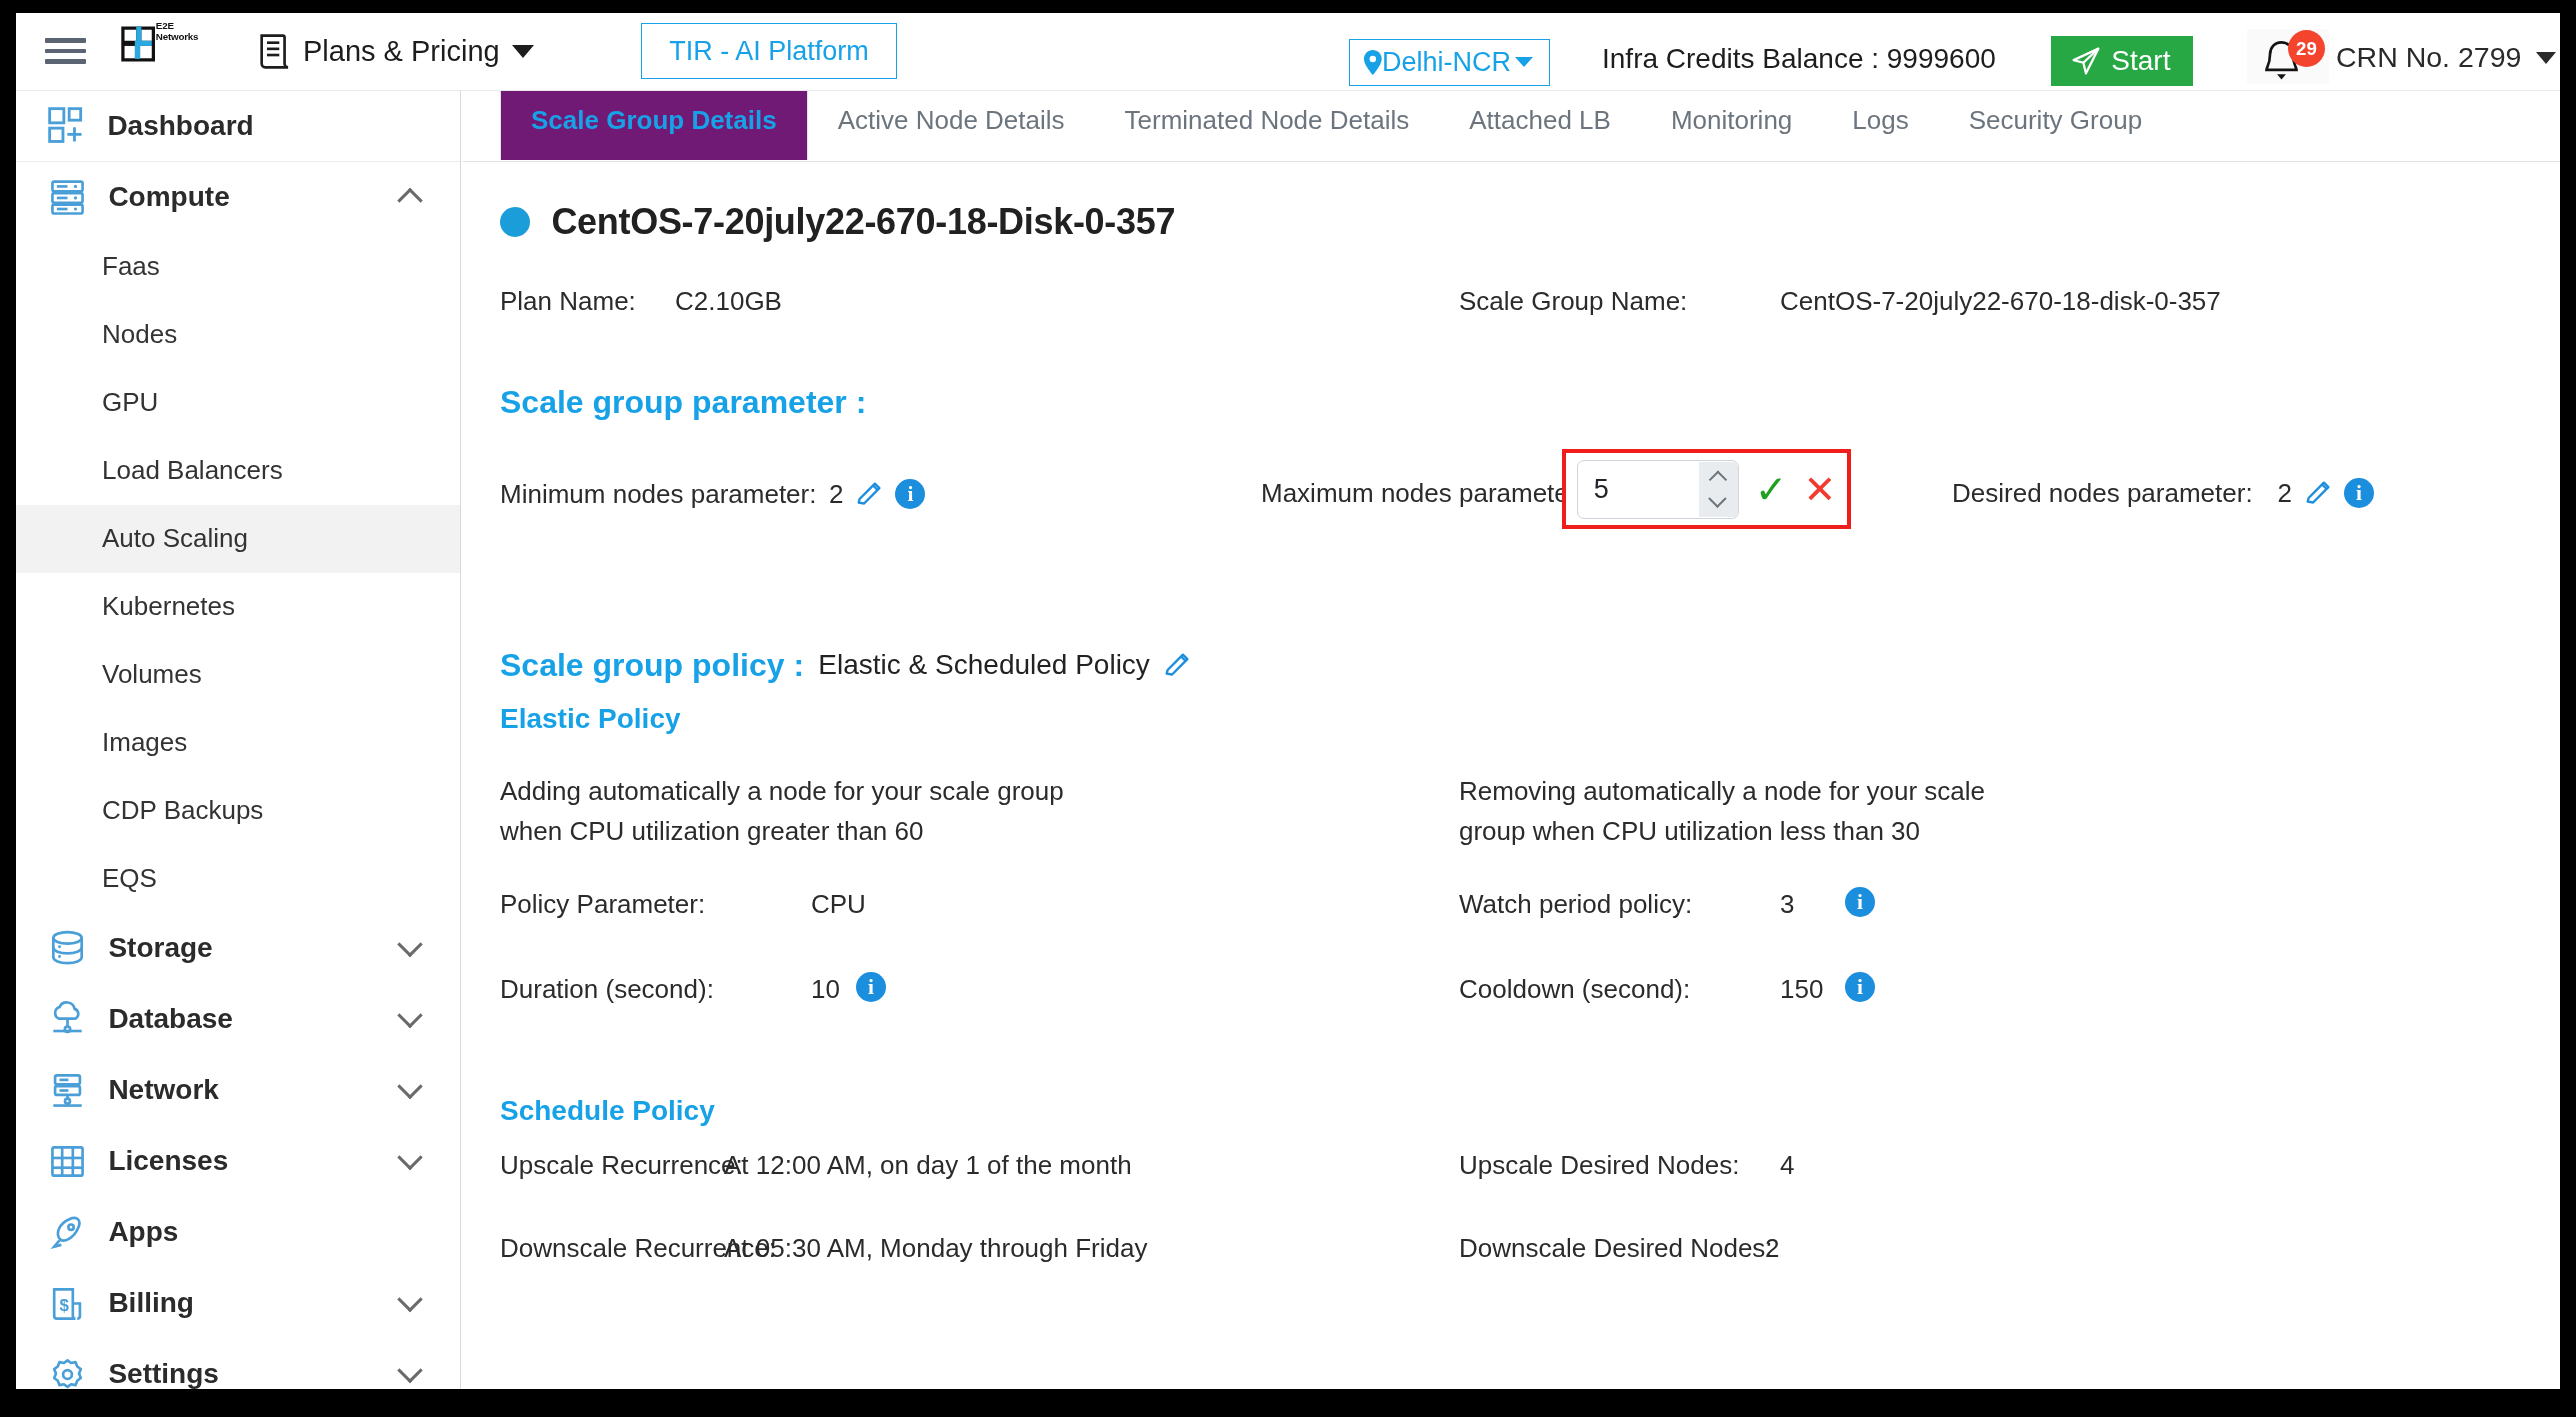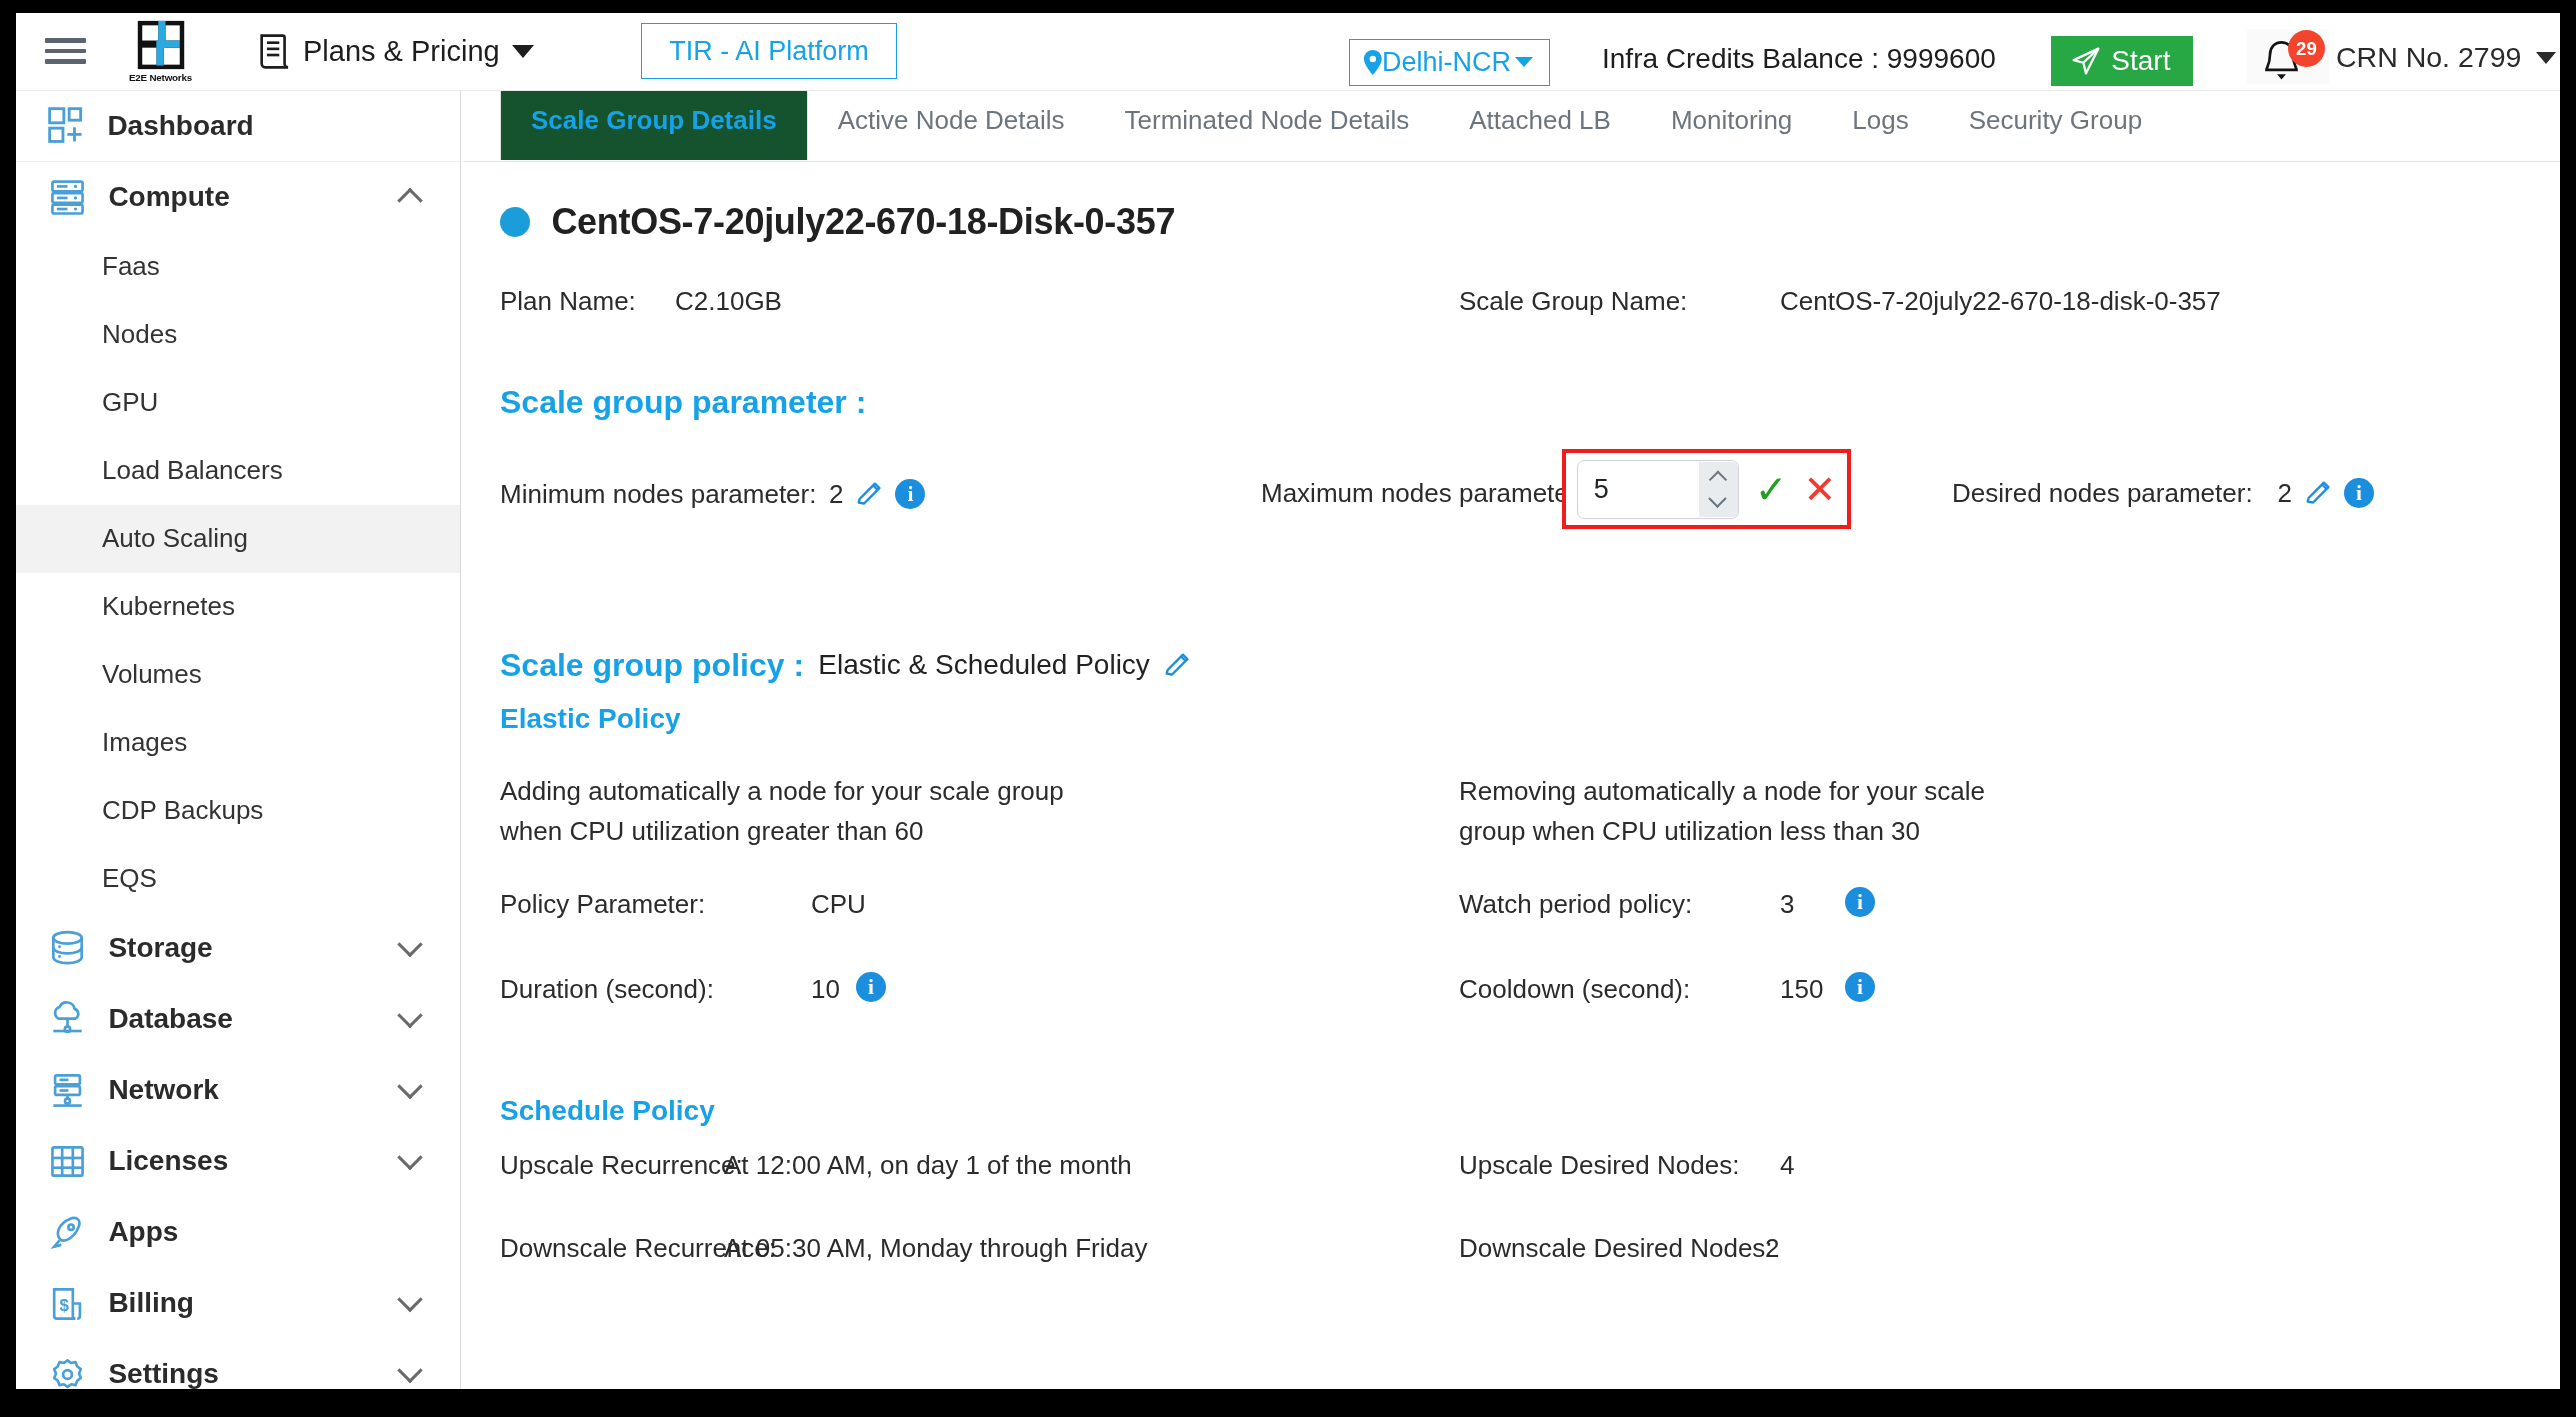--- a/index.html
+++ b/index.html
@@ -28,21 +28,21 @@
   .hamburger {
     width: 41px; height: 34px;
     margin-left: 28.5px;
     display: flex; flex-direction: column; justify-content: center; gap: 6.2px;
     cursor: pointer;
   }
   .hamburger span { display:block; height: 4.5px; background: #5a6472; border-radius: 0.9px; }
 
   .logo-wrap {
     margin-left: 34px; width: 82px; height: 66px;
-    display: flex; flex-direction: column; align-items: center; justify-content: center;
+    display: flex; align-items: flex-start; justify-content: center;
   }
   .logo-mark { width: 50px; height: 52px; }
   .logo-text { font-size: 9.8px; font-weight: bold; color: #111; margin-top: 1.8px; letter-spacing: -0.2px; }
 
   .plans {
     margin-left: 55px;
     display: flex; align-items: center; gap: 12.5px;
     cursor: pointer;
   }
   .plans-label { font-size: 29px; color: #1d1d1d; }
@@ -177,21 +177,21 @@
     padding: 14.3px 30px 0 30px;
     height: 69px;
     cursor: pointer;
     white-space: nowrap;
   }
   .tab.active {
     color: #17a2e8;
     font-weight: bold;
     border-left: 1.8px solid #e2e2e2;
     border-right: 1.8px solid #e2e2e2;
-    background: #14532d;
+    background: #701a75;
   }
 
   .content { position: relative; padding: 0 0 0 37px; }
 
   .title-row {
     display: flex; align-items: center; gap: 21.4px;
     margin-top: 39px;
   }
   .status-dot { width: 30px; height: 30px; border-radius: 50%; background: #1b9dd9; }
   .page-title { font-size: 36px; font-weight: bold; color: #212121; letter-spacing: -0.3px; }

